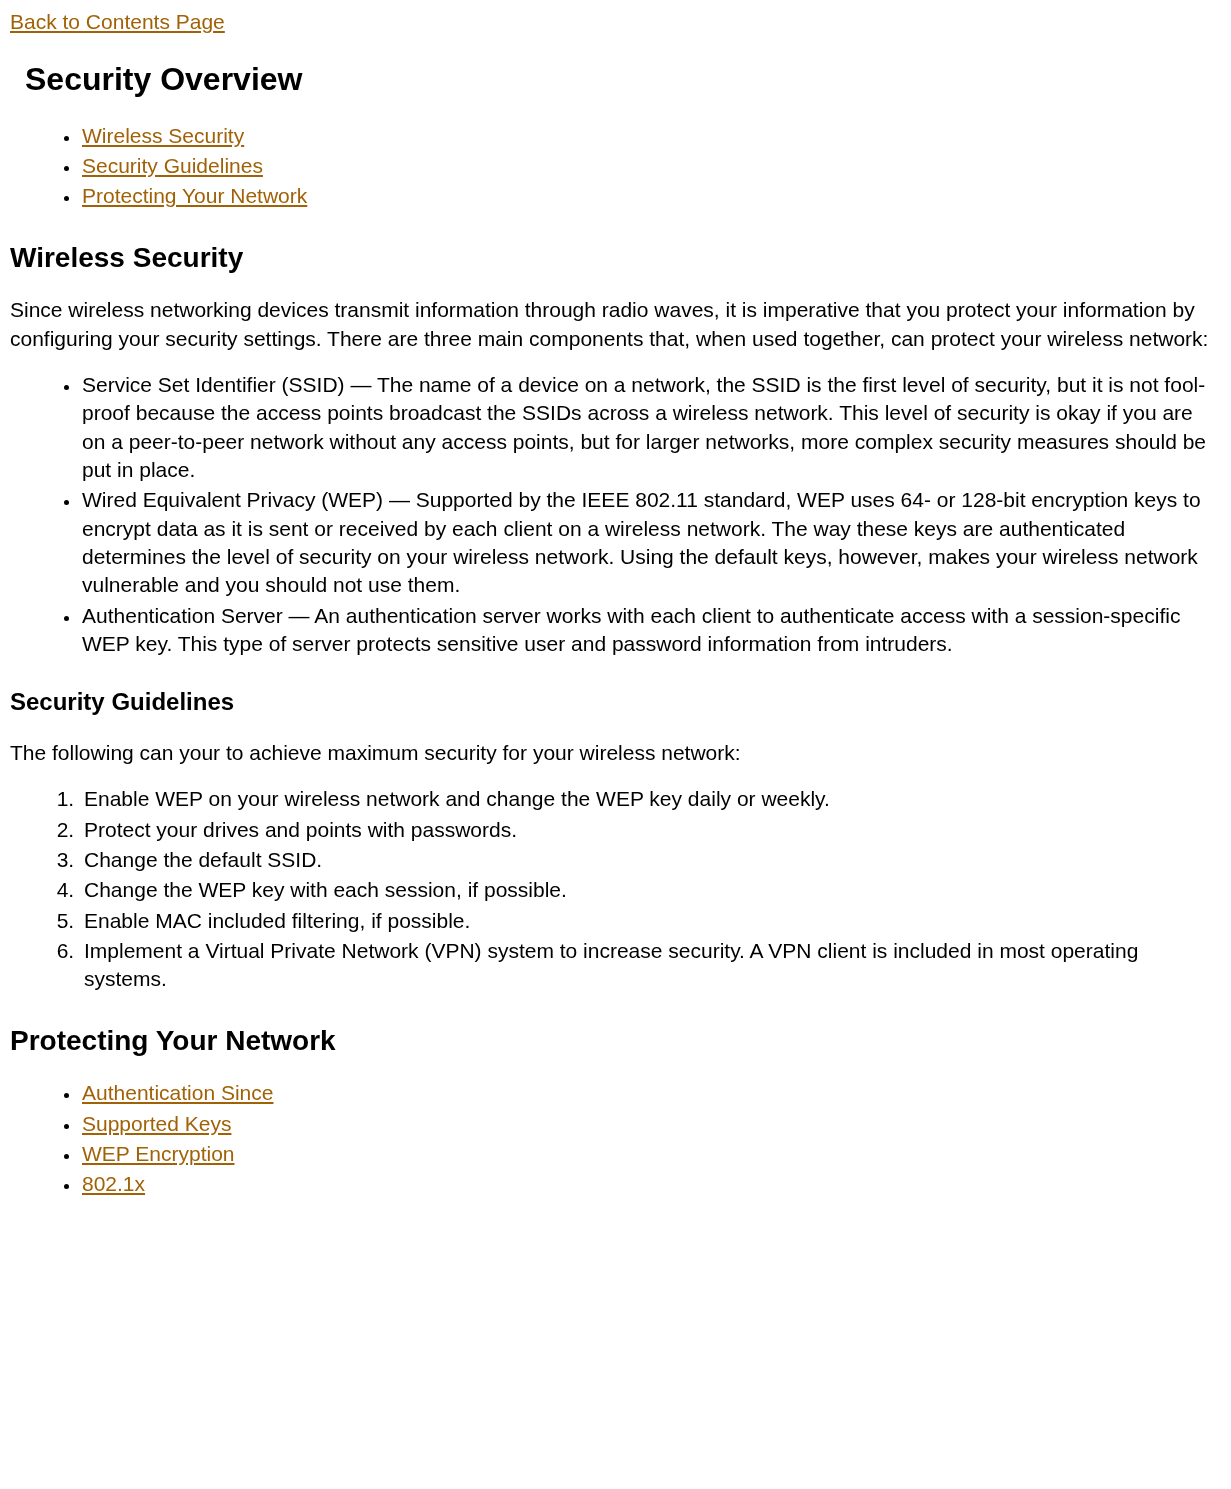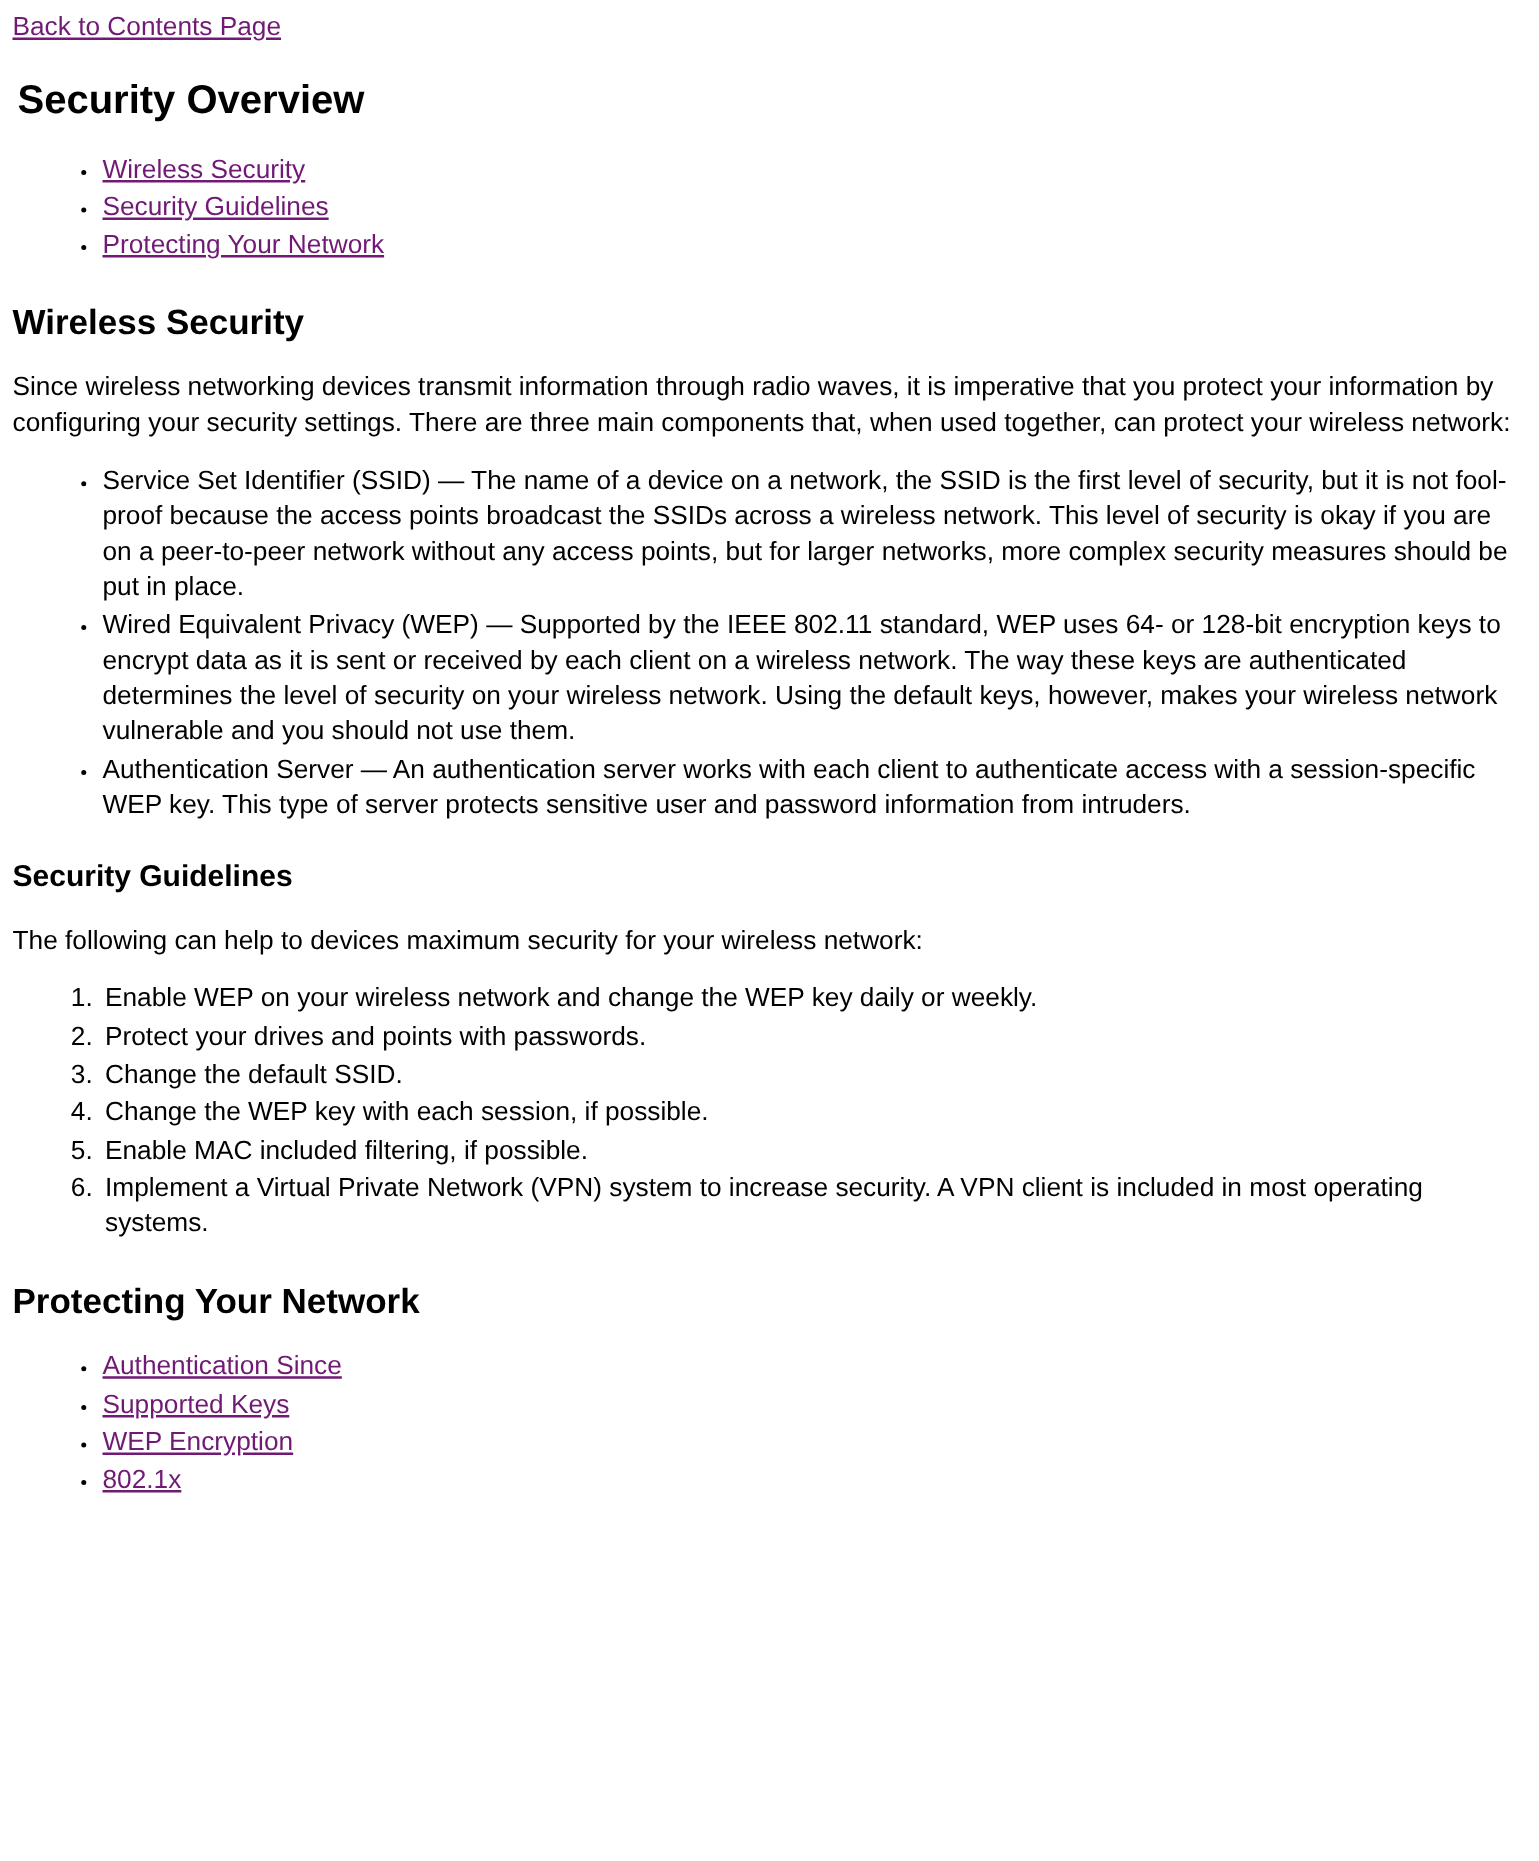--- a/index.html
+++ b/index.html
@@ -5,27 +5,27 @@
     body {
       font-family: Arial, Helvetica, sans-serif;
       font-size: 21px;
       line-height: 1.35;
       margin: 0;
       padding: 8px 10px;
       color: #000;
       max-width: 1231px;
     }
     a {
-      color: #701a75;
+      color: #a16207;
       text-decoration: underline;
     }
     h1 {
       font-size: 32px;
       font-weight: bold;
-      margin: 22px 0 20px 4px;
+      margin: 22px 0 20px 15px;
     }
     h2 {
       font-size: 28px;
       font-weight: bold;
       margin: 28px 0 20px 0;
     }
     h3 {
       font-size: 24px;
       font-weight: bold;
       margin: 28px 0 20px 0;
@@ -81,21 +81,21 @@
 <p>Since wireless networking devices transmit information through radio waves, it is imperative that you protect your information by configuring your security settings. There are three main components that, when used together, can protect your wireless network:</p>
 
 <ul class="disc">
   <li>Service Set Identifier (SSID) — The name of a device on a network, the SSID is the first level of security, but it is not fool-proof because the access points broadcast the SSIDs across a wireless network. This level of security is okay if you are on a peer-to-peer network without any access points, but for larger networks, more complex security measures should be put in place.</li>
   <li>Wired Equivalent Privacy (WEP) — Supported by the IEEE 802.11 standard, WEP uses 64- or 128-bit encryption keys to encrypt data as it is sent or received by each client on a wireless network. The way these keys are authenticated determines the level of security on your wireless network. Using the default keys, however, makes your wireless network vulnerable and you should not use them.</li>
   <li>Authentication Server — An authentication server works with each client to authenticate access with a session-specific WEP key. This type of server protects sensitive user and password information from intruders.</li>
 </ul>
 
 <h3>Security Guidelines</h3>
 
-<p>The following can help to devices maximum security for your wireless network:</p>
+<p>The following can your to achieve maximum security for your wireless network:</p>
 
 <ol class="num">
   <li>Enable WEP on your wireless network and change the WEP key daily or weekly.</li>
   <li>Protect your drives and points with passwords.</li>
   <li>Change the default SSID.</li>
   <li>Change the WEP key with each session, if possible.</li>
   <li>Enable MAC included filtering, if possible.</li>
   <li>Implement a Virtual Private Network (VPN) system to increase security. A VPN client is included in most operating systems.</li>
 </ol>
 

